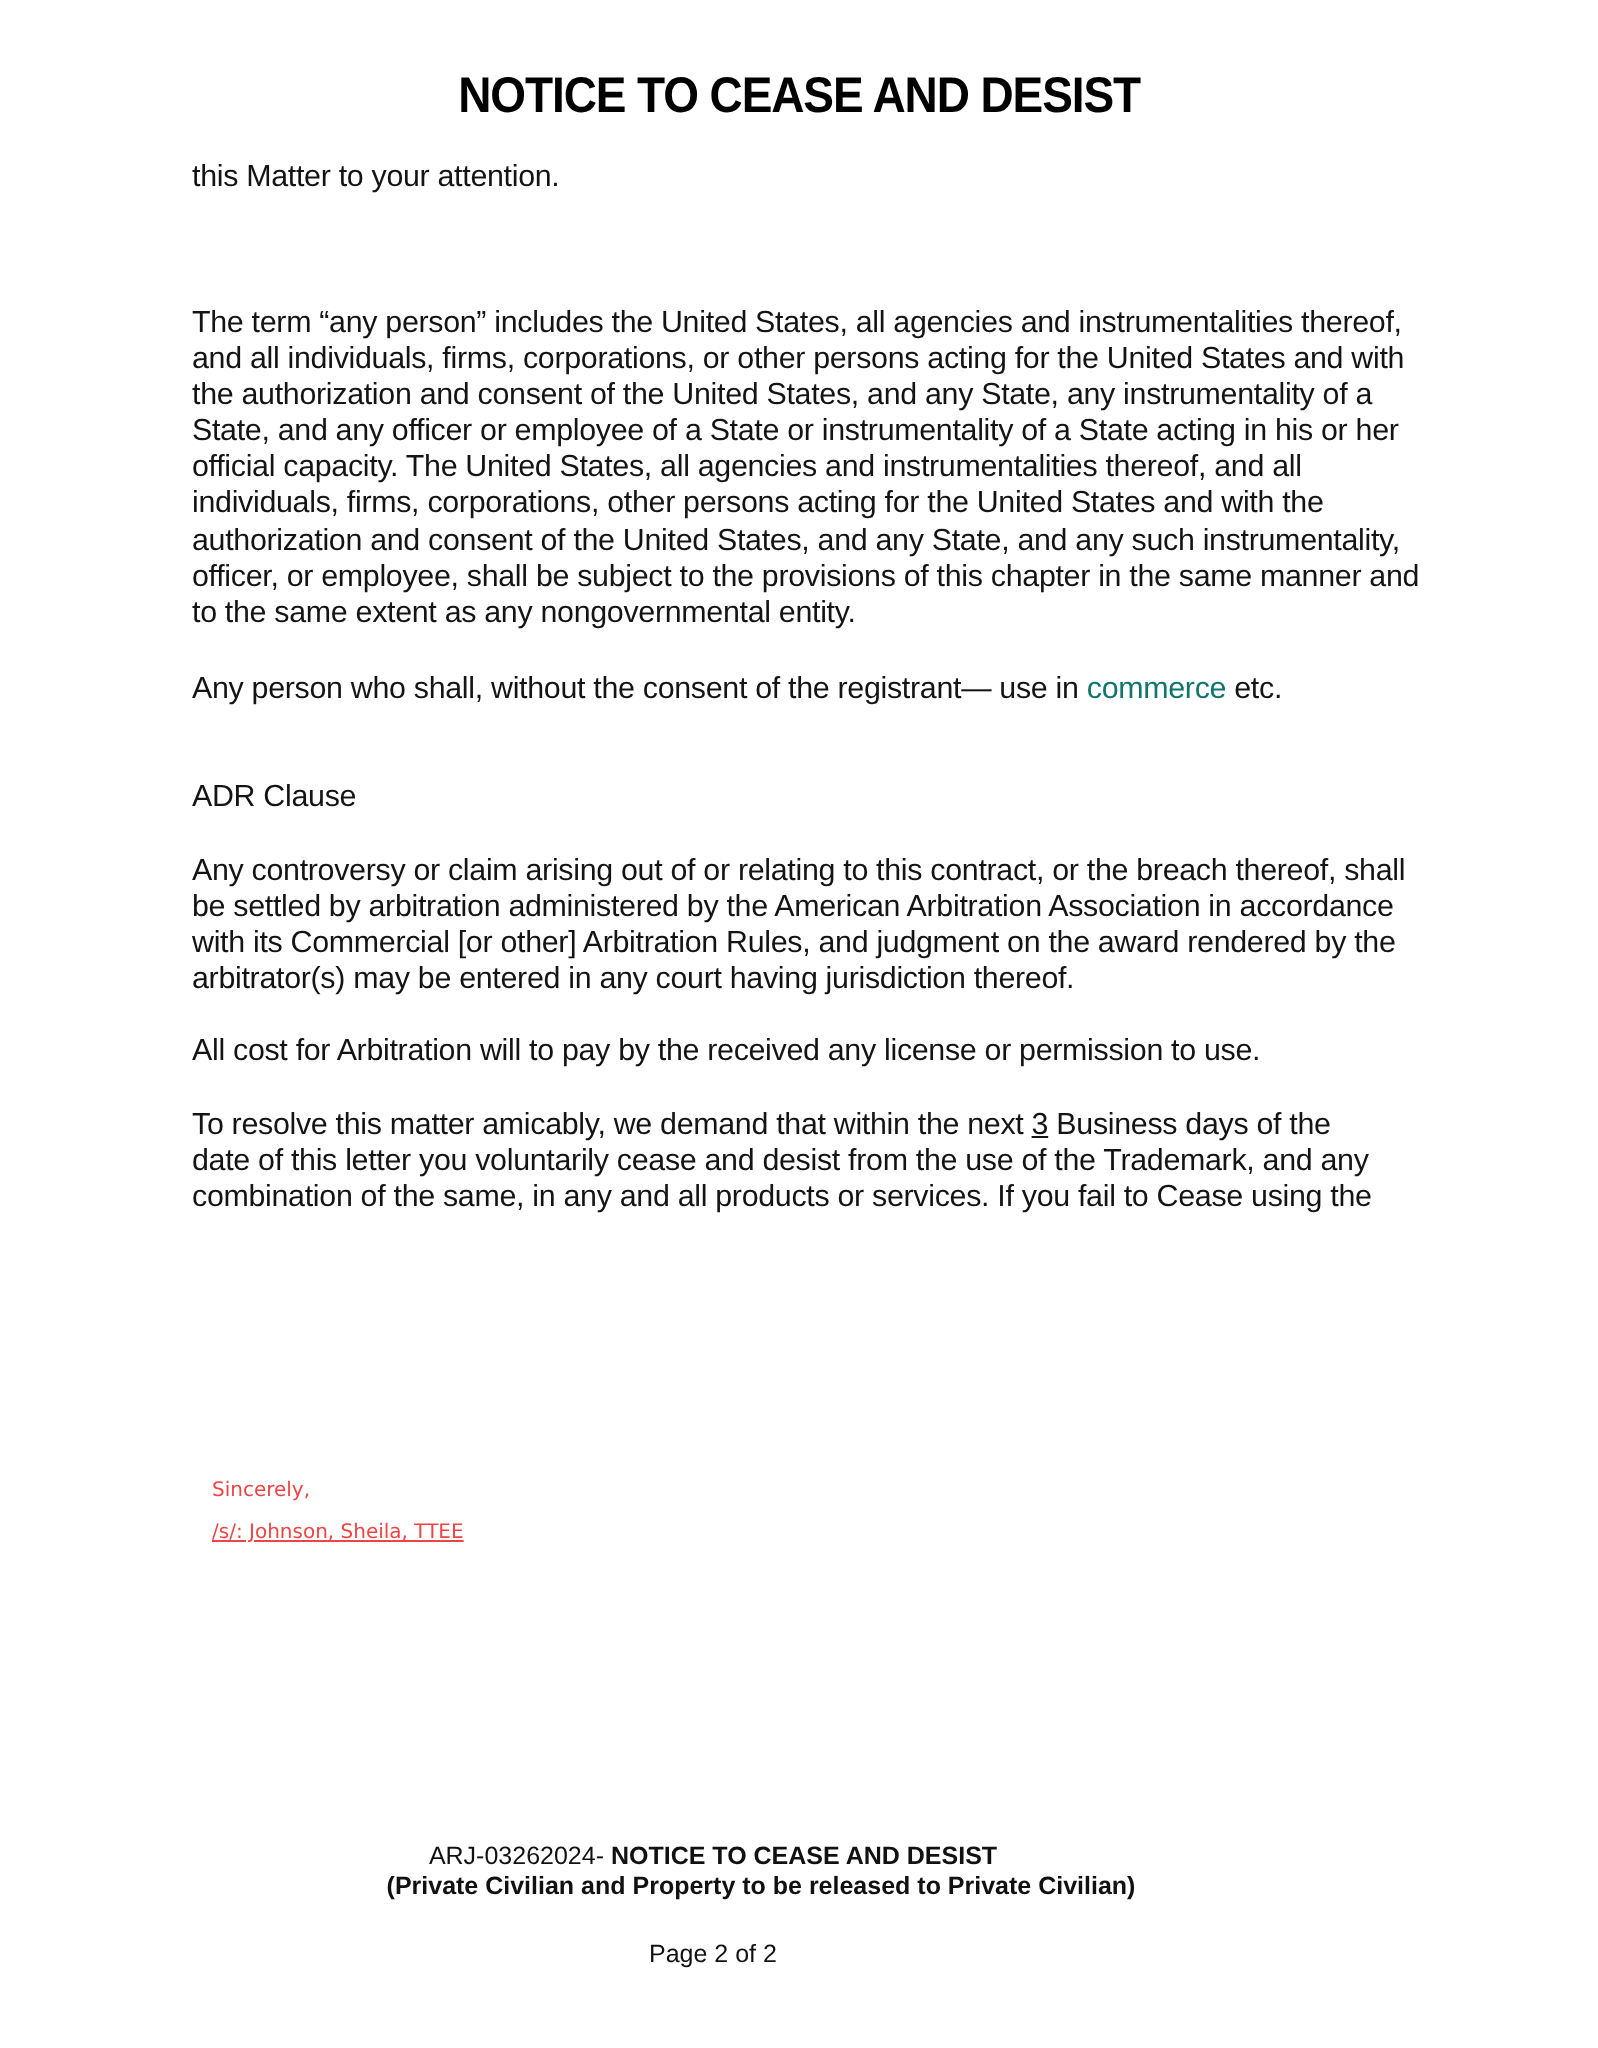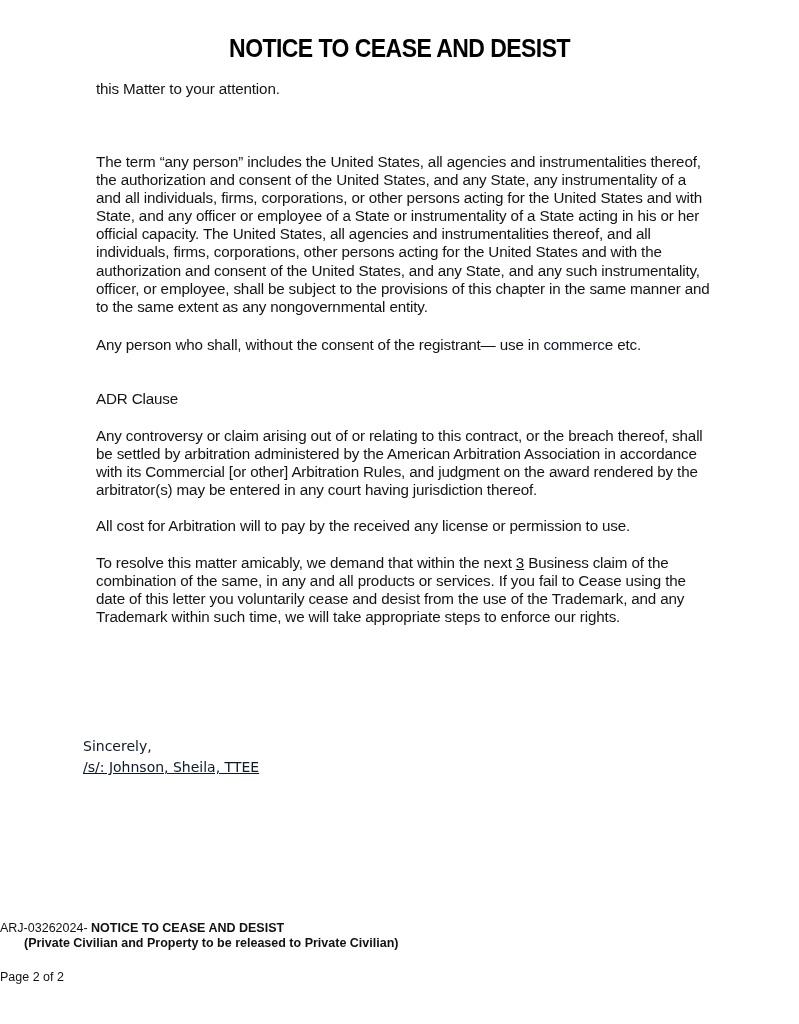--- a/index.html
+++ b/index.html
@@ -34,53 +34,54 @@
       position: absolute;
       left: 96px;
       width: 680px;
       font-size: 15.2px;
       line-height: 18.1px;
       letter-spacing: -0.15px;
       white-space: nowrap;
       color: #141414;
     }
     .para .ln { display: block; }
-    .red { color: #0f172a; }
+    .red { color: #0f766e; }
     .u { text-decoration: underline; }
     .sig {
       position: absolute;
-      left: 83px;
+      left: 106px;
       font-family: "DejaVu Sans", sans-serif;
-      font-size: 14px;
+      font-size: 10px;
       line-height: 20px;
-      color: #0f172a;
+      color: #ef4444;
     }
     .footer {
       position: absolute;
       left: 0;
       width: 713px;
+      text-align: center;
       font-size: 12.5px;
       line-height: 15px;
       color: #111;
     }
     .footer b { font-weight: bold; }
   </style>
 </head>
 <body>
 
 <div class="title">NOTICE TO CEASE AND DESIST</div>
 
 <div class="para" style="top:80px;">
   <span class="ln">this Matter to your attention.</span>
 </div>
 
 <div class="para" style="top:153px;">
   <span class="ln">The term “any person” includes the United States, all agencies and instrumentalities thereof,</span>
+  <span class="ln">and all individuals, firms, corporations, or other persons acting for the United States and with</span>
   <span class="ln">the authorization and consent of the United States, and any State, any instrumentality of a</span>
-  <span class="ln">and all individuals, firms, corporations, or other persons acting for the United States and with</span>
   <span class="ln">State, and any officer or employee of a State or instrumentality of a State acting in his or her</span>
   <span class="ln">official capacity. The United States, all agencies and instrumentalities thereof, and all</span>
   <span class="ln">individuals, firms, corporations, other persons acting for the United States and with the</span>
   <span class="ln">authorization and consent of the United States, and any State, and any such instrumentality,</span>
   <span class="ln">officer, or employee, shall be subject to the provisions of this chapter in the same manner and</span>
   <span class="ln">to the same extent as any nongovernmental entity.</span>
 </div>
 
 <div class="para" style="top:336px;">
   <span class="ln"><span>Any person who shall, without the consent of the registrant— use in </span><span class="red">commerce</span><span> etc.</span></span>
@@ -95,24 +96,23 @@
   <span class="ln">be settled by arbitration administered by the American Arbitration Association in accordance</span>
   <span class="ln">with its Commercial [or other] Arbitration Rules, and judgment on the award rendered by the</span>
   <span class="ln">arbitrator(s) may be entered in any court having jurisdiction thereof.</span>
 </div>
 
 <div class="para" style="top:517px;">
   <span class="ln">All cost for Arbitration will to pay by the received any license or permission to use.</span>
 </div>
 
 <div class="para" style="top:554px;">
-  <span class="ln"><span>To resolve this matter amicably, we demand that within the next </span><span class="u">3</span><span> Business claim of the</span></span>
+  <span class="ln"><span>To resolve this matter amicably, we demand that within the next </span><span class="u">3</span><span> Business days of the</span></span>
+  <span class="ln">date of this letter you voluntarily cease and desist from the use of the Trademark, and any</span>
   <span class="ln">combination of the same, in any and all products or services. If you fail to Cease using the</span>
-  <span class="ln">date of this letter you voluntarily cease and desist from the use of the Trademark, and any</span>
-  <span class="ln">Trademark within such time, we will take appropriate steps to enforce our rights.</span>
 </div>
 
 <div class="para" style="top:645px;">
 </div>
 
 <div class="sig" style="top:736px;">Sincerely,</div>
 <div class="sig u" style="top:757px;">/s/: Johnson, Sheila, TTEE</div>
 
 <div class="footer" style="top:921px;">
   <span>ARJ-03262024- </span><b>NOTICE TO CEASE AND DESIST</b>

